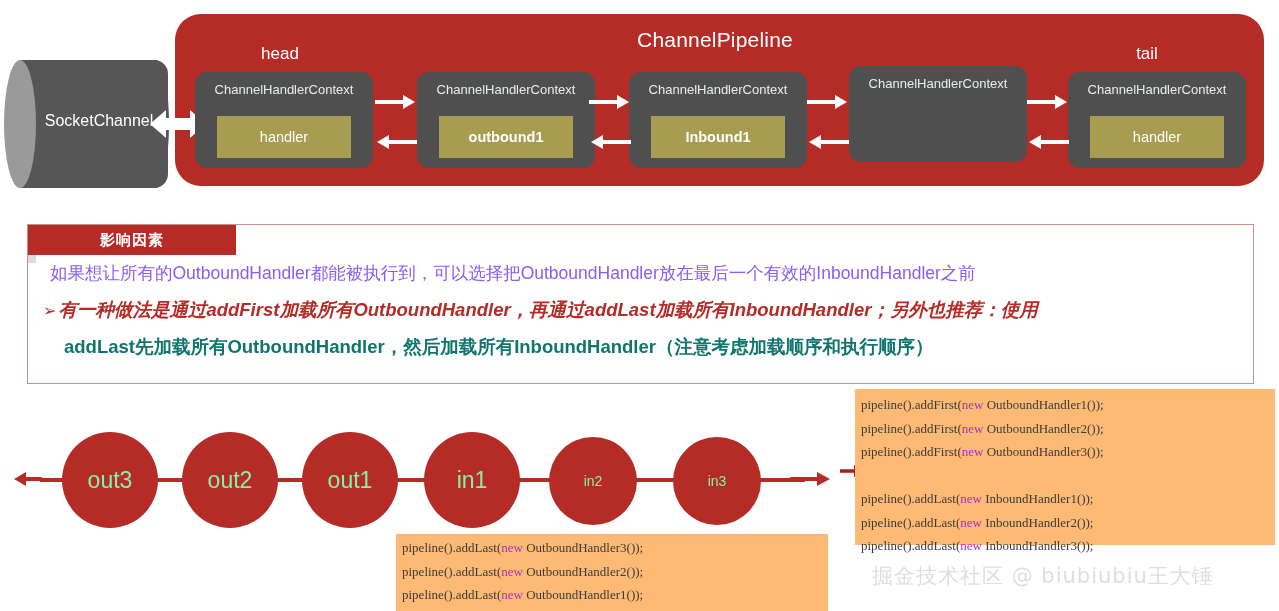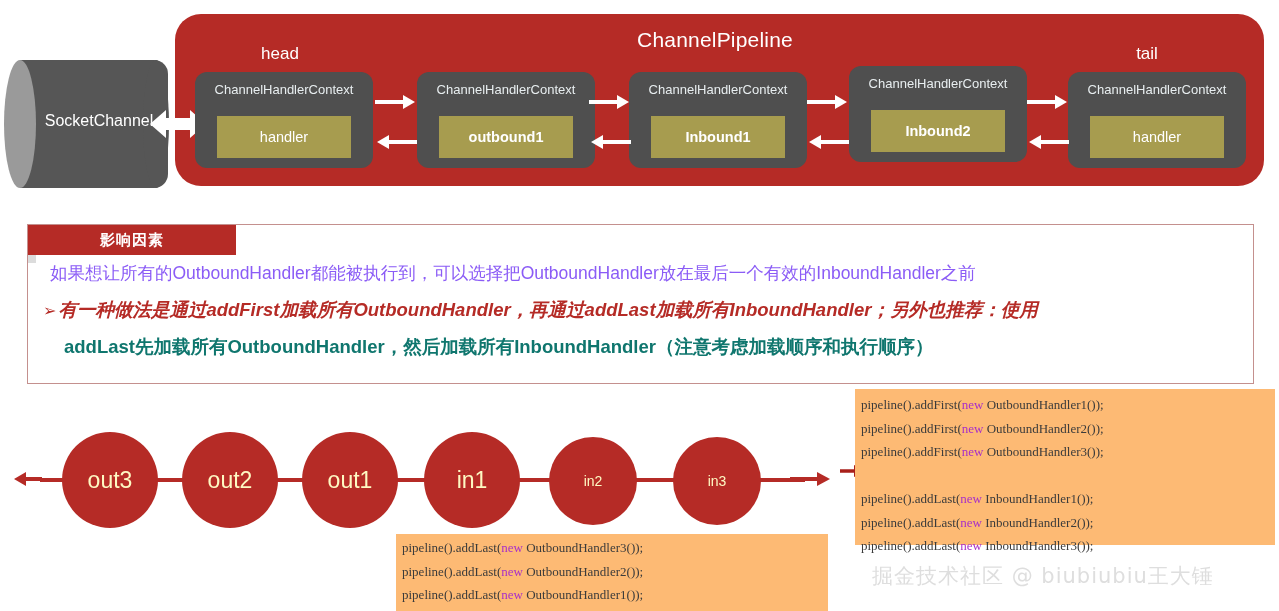--- a/index.html
+++ b/index.html
@@ -199,21 +199,21 @@
     left: 0px; top: 418px;
     width: 880px; height: 130px;
   }
   .node {
     position: absolute;
     border-radius: 50%;
     background: #b52b26;
     display: flex;
     align-items: center;
     justify-content: center;
-    color: #fef9c3;
+    color: #86efac;
     z-index: 2;
   }
   .node.big {
     width: 96px; height: 96px;
     top: 14px;
     font-size: 23px;
   }
   .node.small {
     width: 88px; height: 88px;
     top: 19px;
@@ -316,21 +316,20 @@
   <div class="chc c2">
     <div class="chc-title">ChannelHandlerContext</div>
     <div class="chc-inner bold">outbound1</div>
   </div>
   <div class="chc c3">
     <div class="chc-title">ChannelHandlerContext</div>
     <div class="chc-inner bold">Inbound1</div>
   </div>
   <div class="chc c4">
     <div class="chc-title">ChannelHandlerContext</div>
-    <div class="chc-inner bold">Inbound2</div>
   </div>
   <div class="chc c5">
     <div class="chc-title">ChannelHandlerContext</div>
     <div class="chc-inner">handler</div>
   </div>
 
   <svg class="flow-arrows a1" viewBox="0 0 46 70">
     <path d="M2 12 H32" stroke="#ffffff" stroke-width="4" fill="none"></path>
     <polygon points="42,12 30,5 30,19" fill="#ffffff"></polygon>
     <path d="M44 52 H14" stroke="#ffffff" stroke-width="4" fill="none"></path>

